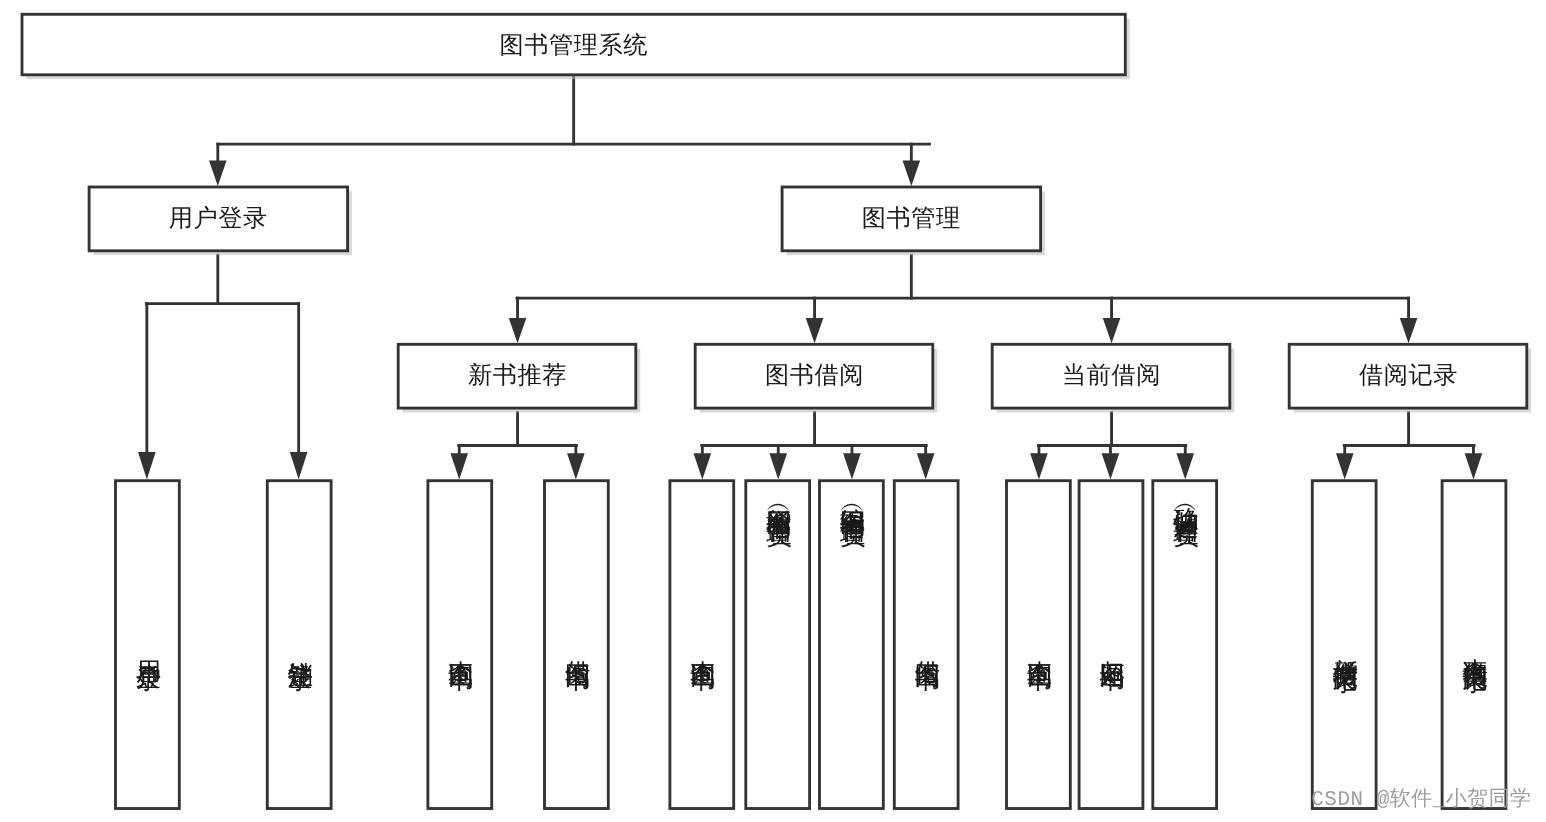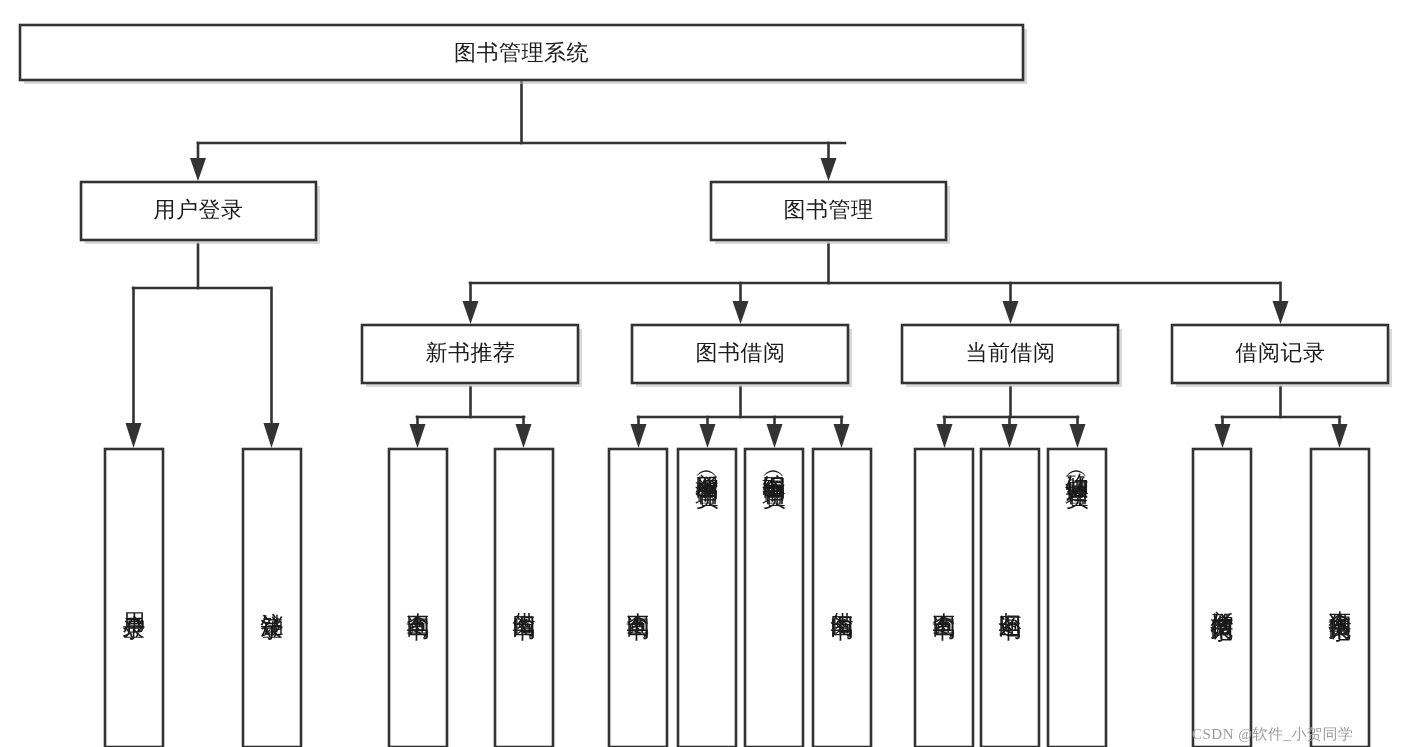--- a/index.html
+++ b/index.html
@@ -10,21 +10,21 @@
   }
   body {
     width: 1405px;
     height: 747px;
     position: relative;
     overflow: hidden;
     font-family: "DejaVu Sans", "Liberation Sans", sans-serif;
   }
   #diagram-root {
     position: absolute;
-    top: 12px;
+    top: 0;
     left: 0;
     width: 1405px;
     height: 734px;
   }
   svg.diagram {
     display: block;
     width: 1405px;
     height: 747px;
   }
   .node-rect {
@@ -82,22 +82,22 @@
     top: 0;
     left: 0;
     width: 1405px;
     height: 747px;
     pointer-events: none;
   }
   .watermark {
     position: absolute;
     left: 1192px;
     top: 713px;
-    font-family: Liberation Serif, serif;
-    font-size: 15px;
+    font-family: Liberation Mono, monospace;
+    font-size: 19px;
     color: #9c9c9c;
     white-space: nowrap;
     letter-spacing: 0.5px;
   }
 </style>
 </head>
 <body>
 
 <div id="diagram-root">
 

